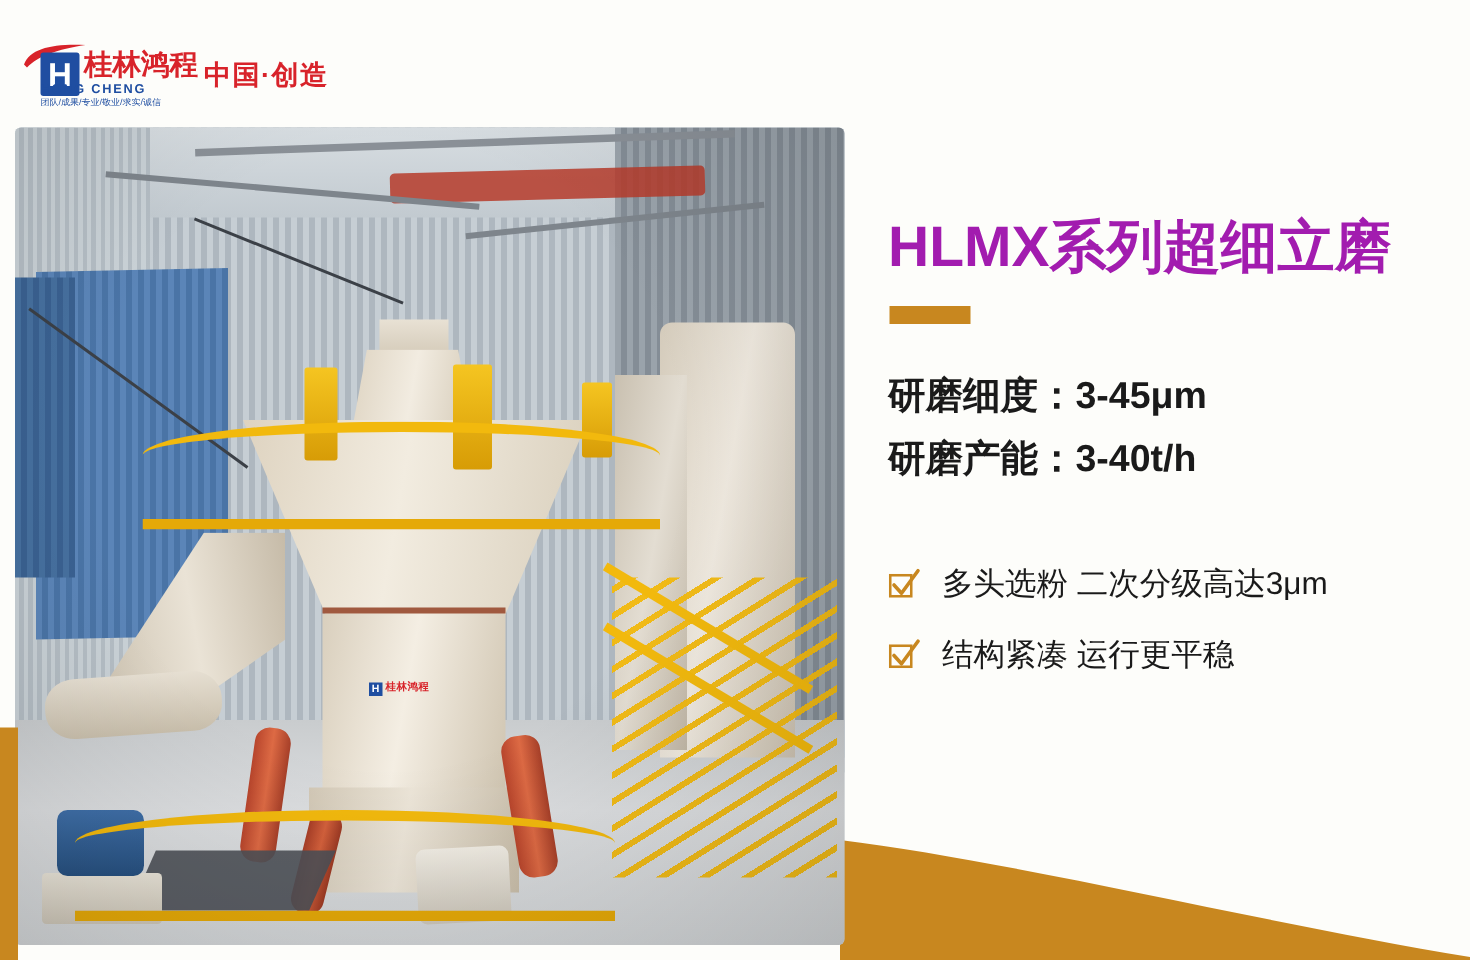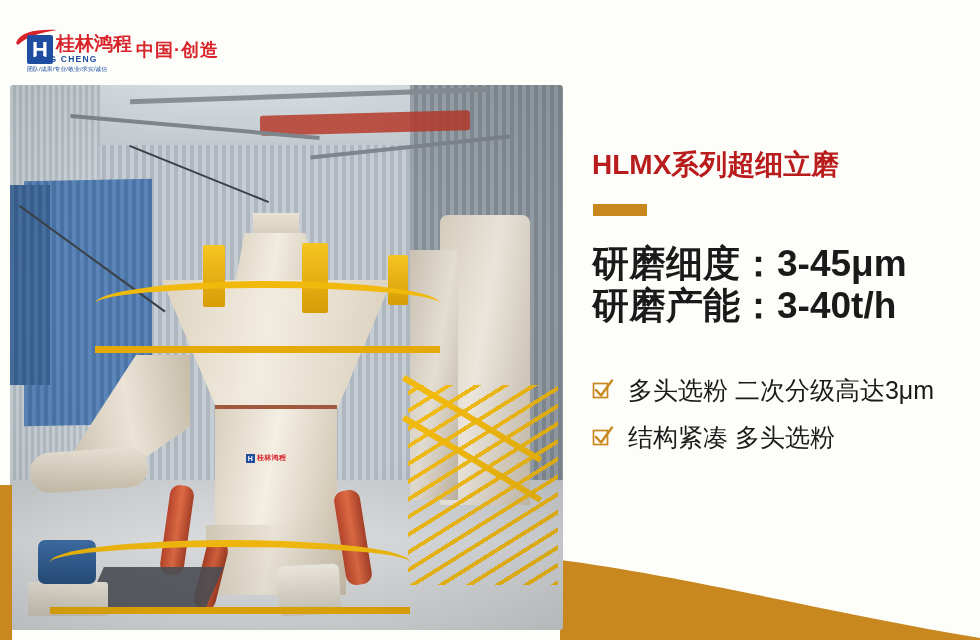--- a/index.html
+++ b/index.html
@@ -321,43 +321,43 @@
     left: 592px;
     top: 0;
     width: 388px;
     height: 640px;
     z-index: 7;
   }
   .title {
     position: absolute;
     left: 0;
     top: 142px;
-    font-size: 28px;
-    font-weight: bold;
-    color: #b91c1c;
+    font-size: 38px;
+    font-weight: bold;
+    color: #a21caf;
     letter-spacing: 0px;
     white-space: nowrap;
     line-height: 46px;
   }
   .title-rule {
     position: absolute;
     left: 1px;
     top: 204px;
     width: 54px;
     height: 12px;
     background: #c8871f;
   }
   .specs {
     position: absolute;
     left: 0;
     top: 243px;
     width: 388px;
   }
   .spec-line {
-    font-size: 37px;
+    font-size: 25px;
     font-weight: bold;
     color: #1a1a1a;
     line-height: 42px;
     white-space: nowrap;
     letter-spacing: 0px;
   }
   .features {
     position: absolute;
     left: 0;
     top: 366px;
@@ -369,21 +369,21 @@
     height: 47px;
     gap: 14px;
   }
   .check-icon {
     width: 22px;
     height: 22px;
     flex: 0 0 22px;
     position: relative;
   }
   .feature-text {
-    font-size: 25px;
+    font-size: 21px;
     color: #1a1a1a;
     white-space: nowrap;
     letter-spacing: 0px;
     line-height: 26px;
   }
 </style>
 </head>
 <body>
 
 <div class="poster">
@@ -484,19 +484,19 @@
       </div>
 
 
       <div class="feature">
         <span class="check-icon">
           <svg viewBox="0 0 22 22" width="22" height="22">
             <rect x="1.5" y="4.5" width="14" height="14" fill="none" stroke="#c8871f" stroke-width="1.7"></rect>
             <path d="M4,11 L9,16.5 L20,1.5" fill="none" stroke="#c8871f" stroke-width="2.4" stroke-linecap="round" stroke-linejoin="round"></path>
           </svg>
         </span>
-        <span class="feature-text">结构紧凑 多头选粉</span>
+        <span class="feature-text">结构紧凑 运行更平稳</span>
       </div>
 
     </div>
   </div>
 
 </div>
 
 </body></html>

